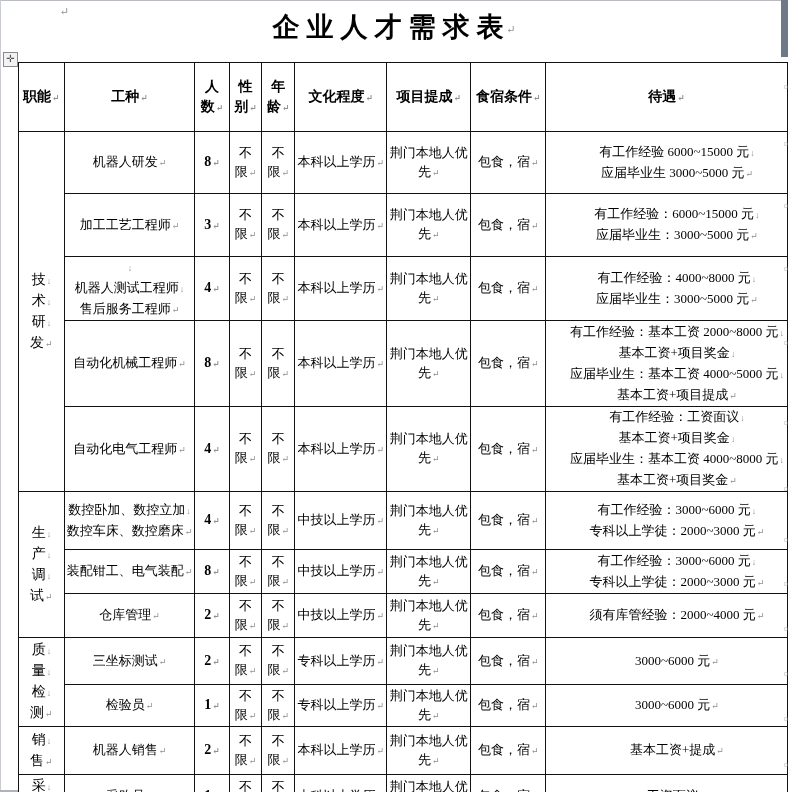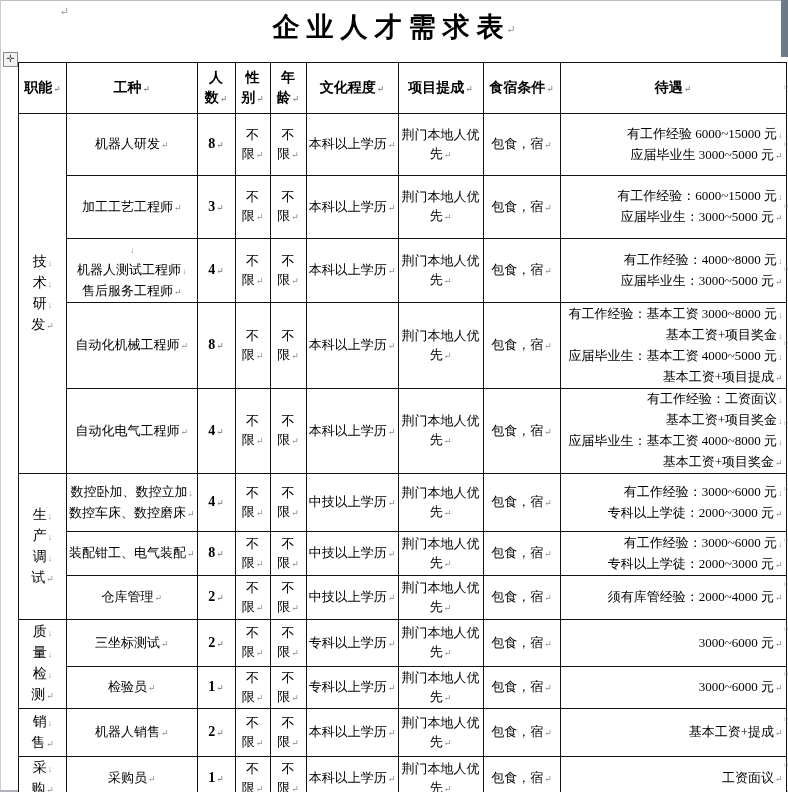--- a/index.html
+++ b/index.html
@@ -30,21 +30,21 @@
 
   table.doc-table{
     position:absolute;left:18px;top:62px;border-collapse:collapse;table-layout:fixed;
     background:#fff;
   }
   .doc-table th,.doc-table td{
     border:1px solid #121212;padding:0 2px;text-align:center;vertical-align:middle;
     font-size:13px;line-height:19px;overflow:hidden;font-weight:normal;
   }
   .doc-table th{font-weight:bold;font-size:14px;line-height:20px;}
-  .doc-table td.col-salary{text-align:right;padding-left:8px;padding-right:3px;}
+  .doc-table td.col-salary{text-align:center;padding-left:24px;padding-right:3px;}
   .doc-table td.col-count{font-weight:bold;font-size:14px;}
   .doc-table td.section-cell{font-size:14px;line-height:20px;}
   .line{white-space:nowrap;}
   .mark{color:#8f8f8f;font-size:9px;margin-left:1px;}
 
   .row-end-marks{position:absolute;left:782px;top:62px;width:8px;}
   .row-end-marks .rem{display:flex;align-items:center;justify-content:center;
     color:#9a9a9a;font-size:8px;}
 </style>
 </head>
@@ -68,21 +68,21 @@
         <col style="width: 130px;">
         <col style="width: 38px;">
         <col style="width: 35px;">
         <col style="width: 36px;">
         <col style="width: 92px;">
         <col style="width: 85px;">
         <col style="width: 77px;">
         <col style="width: 221px;">
       </colgroup>
     <thead>
-      <tr style="height: 51px;">
+      <tr style="height: 69px;">
           <th>
             <div class="line"><span>职能</span><span class="mark">↵</span></div>
           </th>
           <th>
             <div class="line"><span>工种</span><span class="mark">↵</span></div>
           </th>
           <th>
             <div class="line"><span>人</span></div>
             <div class="line"><span>数</span><span class="mark">↵</span></div>
           </th>
@@ -226,21 +226,21 @@
             <div class="line"><span>本科以上学历</span><span class="mark">↵</span></div>
           </td>
           <td class="col-other">
             <div class="line"><span>荆门本地人优</span></div>
             <div class="line"><span>先</span><span class="mark">↵</span></div>
           </td>
           <td class="col-board">
             <div class="line"><span>包食，宿</span><span class="mark">↵</span></div>
           </td>
           <td class="col-salary">
-            <div class="line"><span>有工作经验：基本工资 3000~8000 元</span><span class="mark">↓</span></div>
+            <div class="line"><span>有工作经验：基本工资 2000~8000 元</span><span class="mark">↓</span></div>
             <div class="line"><span>基本工资+项目奖金</span><span class="mark">↓</span></div>
             <div class="line"><span>应届毕业生：基本工资 4000~5000 元</span><span class="mark">↓</span></div>
             <div class="line"><span>基本工资+项目提成</span><span class="mark">↵</span></div>
           </td>
         </tr>
         <tr style="height: 74px;">
           <td class="col-job">
             <div class="line"><span>自动化电气工程师</span><span class="mark">↵</span></div>
           </td>
           <td class="col-count">

